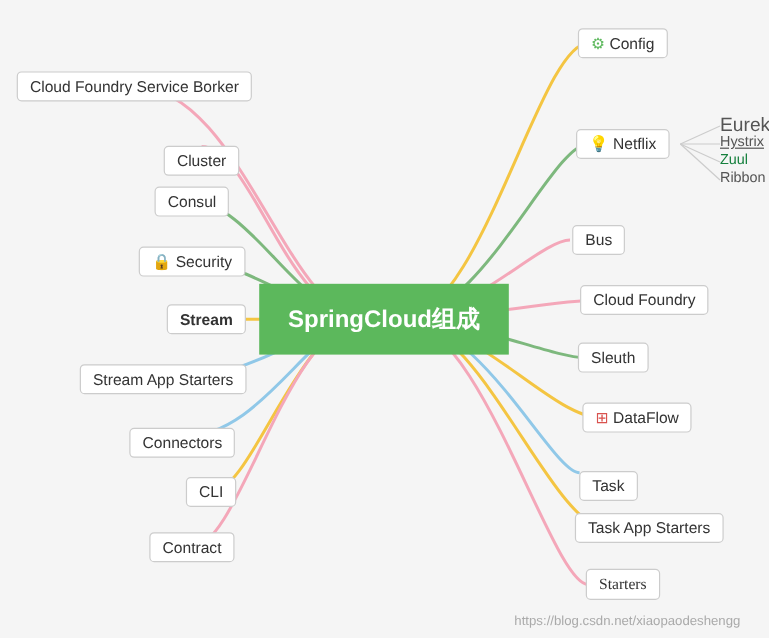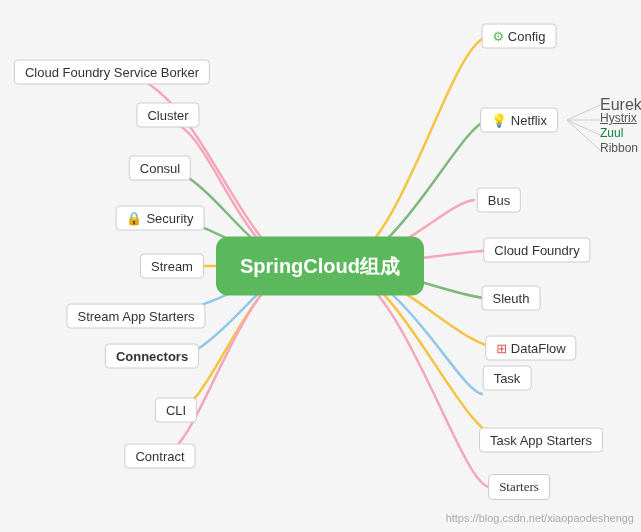--- a/index.html
+++ b/index.html
@@ -24,33 +24,33 @@
       border-radius: 4px;
       padding: 4px 10px;
       font-size: 13px;
       color: #333;
       white-space: nowrap;
       transform: translate(-50%, -50%);
     }
     .center-node {
       position: absolute;
       background: #5cb85c;
-      border-radius: 12px;
+      border-radius: 0;
       padding: 16px 24px;
       font-size: 20px;
       color: white;
       font-weight: bold;
       white-space: nowrap;
       transform: translate(-50%, -50%);
       z-index: 10;
     }
     .watermark {
       position: absolute;
       bottom: 8px;
-      right: 7px;
+      right: 24px;
       font-size: 11px;
       color: #aaa;
     }
   </style>
 </head>
 <body>
 
 <svg id="canvas" xmlns="http://www.w3.org/2000/svg">
 
   <path d="M 305,266 C 240,266 200,72 112,72" fill="none" stroke="#f4a7b9" stroke-width="2.5"></path>
@@ -91,36 +91,36 @@
 
   <line x1="567" y1="120" x2="600" y2="105" stroke="#ccc" stroke-width="1"></line>
   <line x1="567" y1="120" x2="600" y2="120" stroke="#ccc" stroke-width="1"></line>
   <line x1="567" y1="120" x2="600" y2="135" stroke="#ccc" stroke-width="1"></line>
   <line x1="567" y1="120" x2="600" y2="150" stroke="#ccc" stroke-width="1"></line>
 </svg>
 
 <div class="node" style="left:112px;top:72px;">
   <span>Cloud Foundry Service Borker</span>
 </div>
-<div class="node" style="left:168px;top:115px;">
+<div class="node" style="left:168px;top:134px;">
   <span>Cluster</span>
 </div>
 <div class="node" style="left:160px;top:168px;text-align:right;">
   <span>Consul</span>
 </div>
 <div class="node" style="left:160px;top:218px;">
   <span>🔒 </span><span>Security</span>
 </div>
-<div class="node" style="left:172px;top:266px;">
+<div class="node" style="left:172px;top:266px;font-weight:bold;">
   <span>Stream</span>
 </div>
 <div class="node" style="left:136px;top:316px;">
   <span>Stream App Starters</span>
 </div>
-<div class="node" style="left:152px;top:356px;font-weight:bold;">
+<div class="node" style="left:152px;top:369px;">
   <span>Connectors</span>
 </div>
 <div class="node" style="left:176px;top:410px;">
   <span>CLI</span>
 </div>
 <div class="node" style="left:160px;top:456px;">
   <span>Contract</span>
 </div>
 
 <div class="center-node" style="left:320px;top:266px;">
@@ -144,21 +144,21 @@
 </div>
 <div class="node" style="left:537px;top:250px;">
   <span>Cloud Foundry</span>
 </div>
 <div class="node" style="left:511px;top:298px;">
   <span>Sleuth</span>
 </div>
 <div class="node" style="left:531px;top:348px;">
   <span style="color:#d9534f;">⊞ </span><span>DataFlow</span>
 </div>
-<div class="node" style="left:507px;top:378px;text-align:center;">
+<div class="node" style="left:507px;top:405px;text-align:center;">
   <span>Task</span>
 </div>
 <div class="node" style="left:541px;top:440px;">
   <span>Task App Starters</span>
 </div>
 <div class="node" style="left:519px;top:487px;font-family:Liberation Serif, serif;">
   <span>Starters</span>
 </div>
 
 <div class="watermark">https://blog.csdn.net/xiaopaodeshengg</div>

